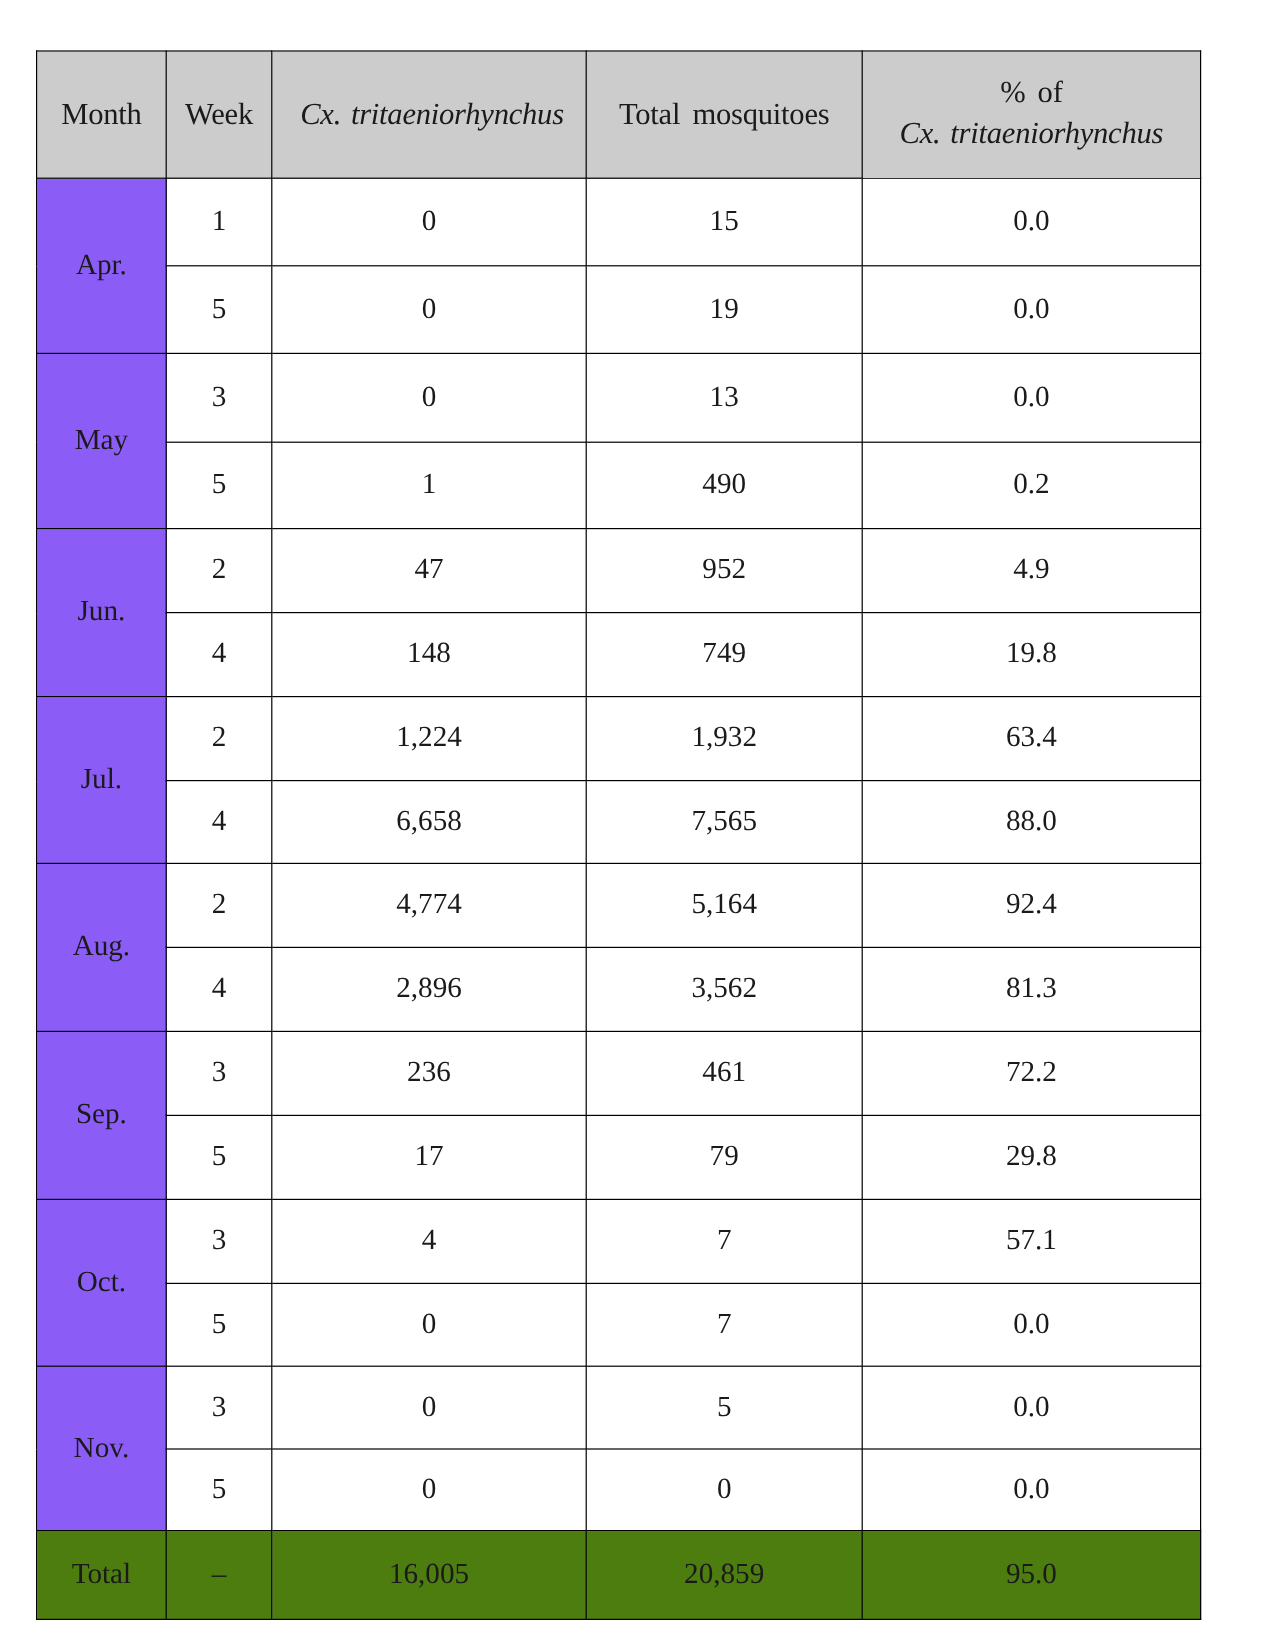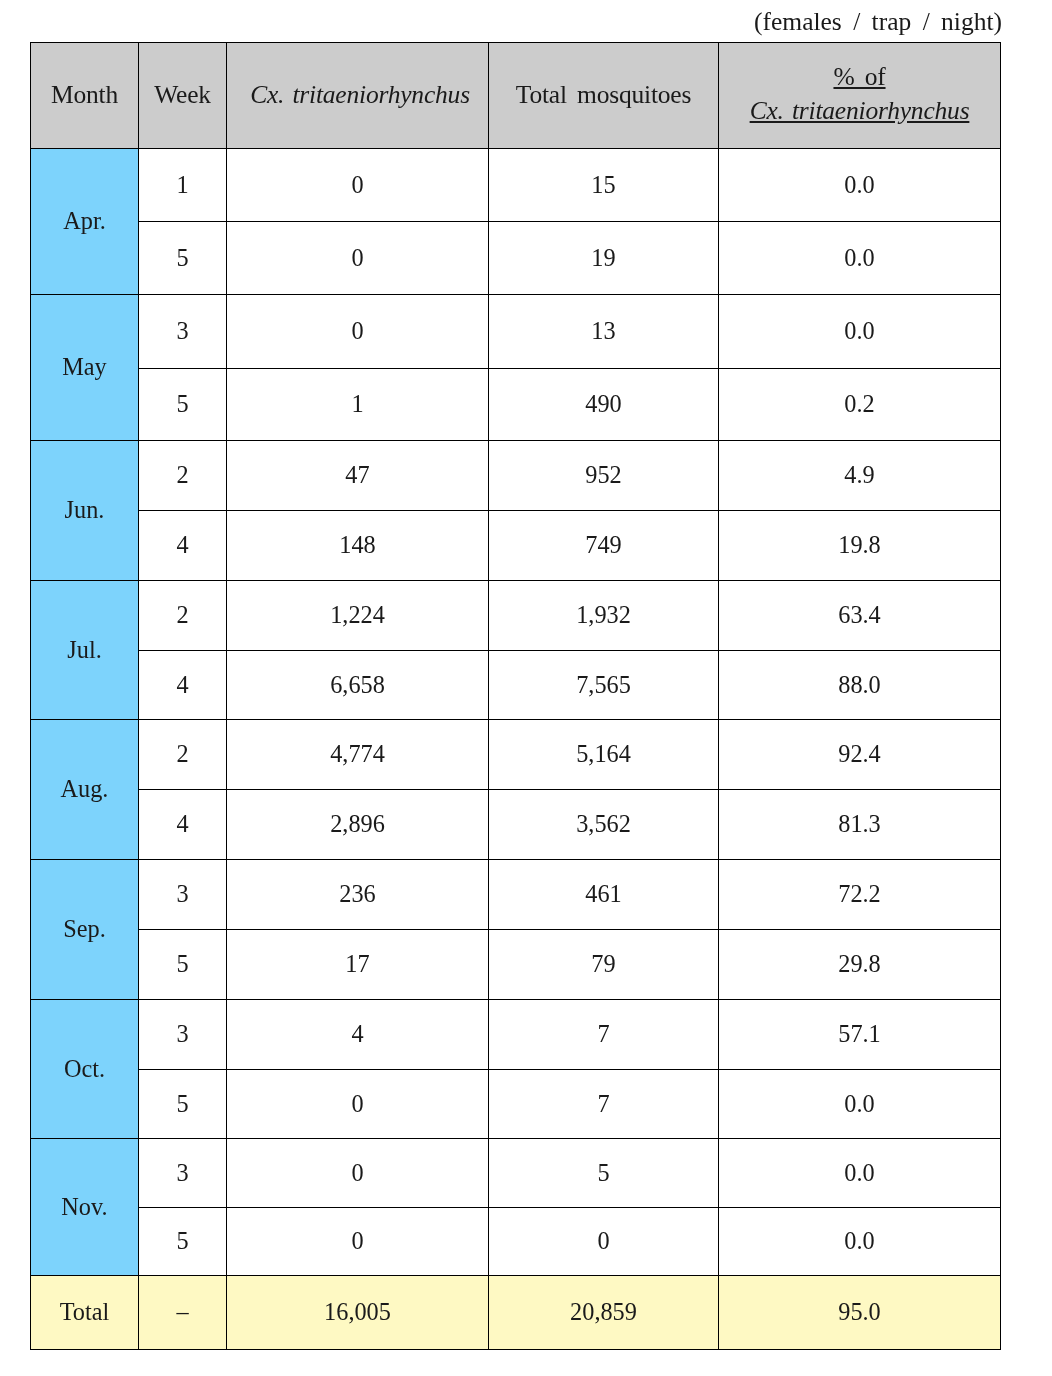--- a/index.html
+++ b/index.html
@@ -55,34 +55,33 @@
   tbody tr:nth-child(7) td{ height:69px; }
   tbody tr:nth-child(8) td{ height:68px; }
   tbody tr:nth-child(9) td{ height:69px; }
   tbody tr:nth-child(10) td{ height:69px; }
   tbody tr:nth-child(11) td{ height:69px; }
   tbody tr:nth-child(12) td{ height:69px; }
   tbody tr:nth-child(13) td{ height:69px; }
   tbody tr:nth-child(14) td{ height:68px; }
   tbody tr:nth-child(15) td{ height:68px; }
   tbody tr:nth-child(16) td{ height:67px; }
-  td.month{ background:#7dd3fc; }
-  tr.total td{ background:#fef9c3; height:73px; font-size:24.3px; }
+  td.month{ background:#8b5cf6; }
+  tr.total td{ background:#4d7c0f; height:73px; font-size:24.3px; }
   .ital{ font-style:italic; word-spacing:2px; }
   table.data th.ital{ padding-left:5px; }
   .pct-of{ word-spacing:4px; }
   .two-line{ display:block; line-height:1.32; }
-  th[data-name="col-header-pct"]{ position:relative;text-decoration:underline; }
+  th[data-name="col-header-pct"]{ position:relative; }
   th[data-name="col-header-pct"] .two-line{ position:relative; top:-2px; }
 </style>
 </head>
 <body>
 
 <div class="page" data-name="page">
-  <div class="unit-caption" data-name="unit-caption">(females / trap / night)</div>
   <table class="data" data-name="mosquito-surveillance-table">
     <colgroup>
       <col class="c-month">
         <col class="c-week">
         <col class="c-cx">
         <col class="c-total">
         <col class="c-pct">
     </colgroup>
     <thead data-name="table-head">
       <tr data-name="header-row">

